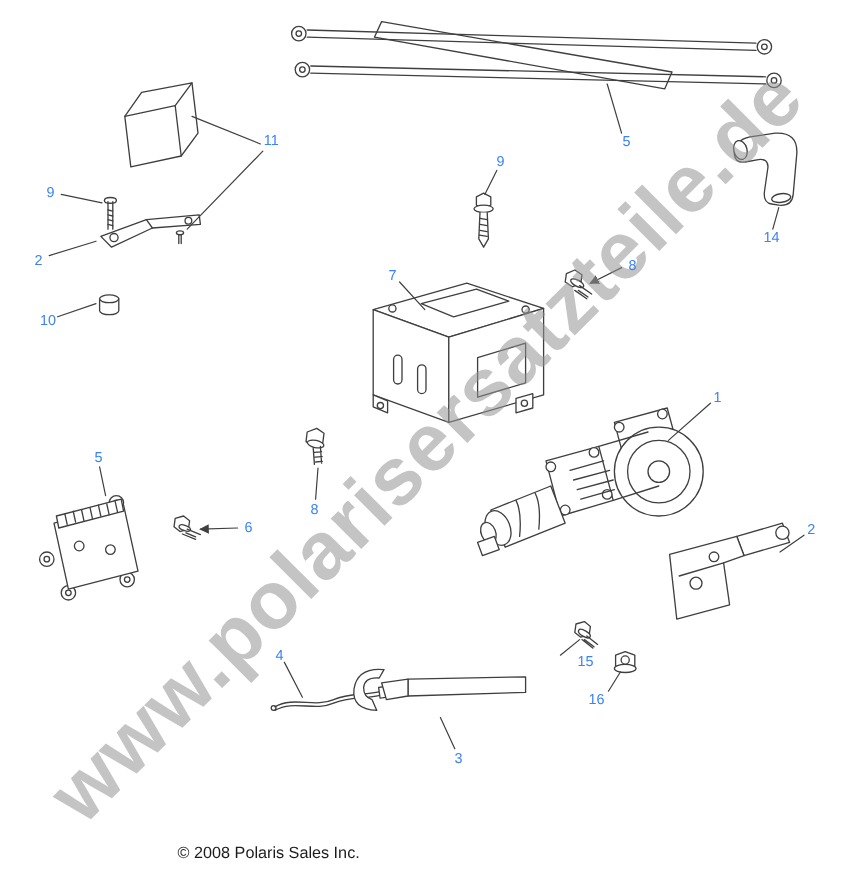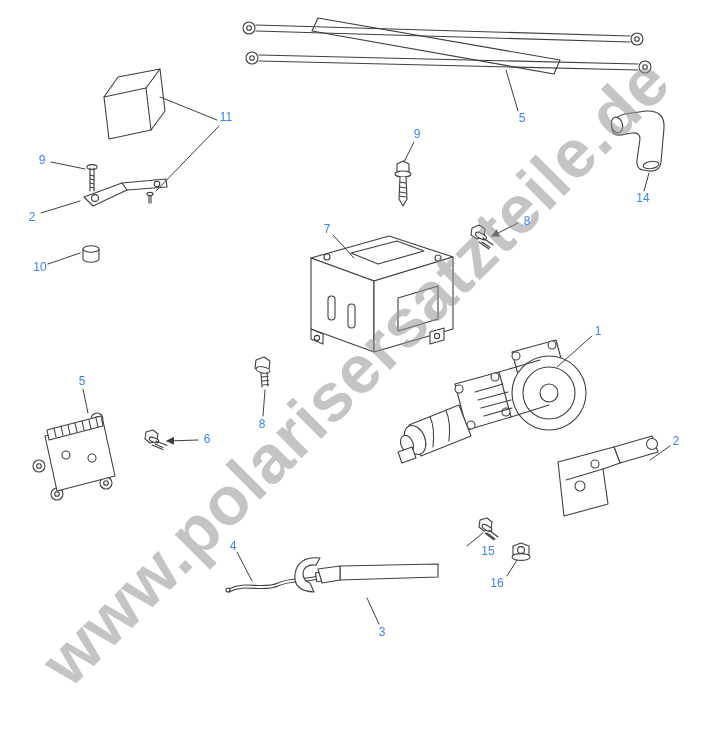--- a/index.html
+++ b/index.html
@@ -260,14 +260,15 @@
   <span class="callout co-9">9</span>
   <span class="callout co-10">9</span>
   <span class="callout co-11">11</span>
   <span class="callout co-12">10</span>
   <span class="callout co-13">2</span>
   <span class="callout co-14">5</span>
   <span class="callout co-15">15</span>
   <span class="callout co-16">16</span>
   <span class="callout co-17">14</span>
 
+  <div class="copyright">© 2008 Polaris Sales Inc.</div>
 
 </div>
 
 </body></html>

